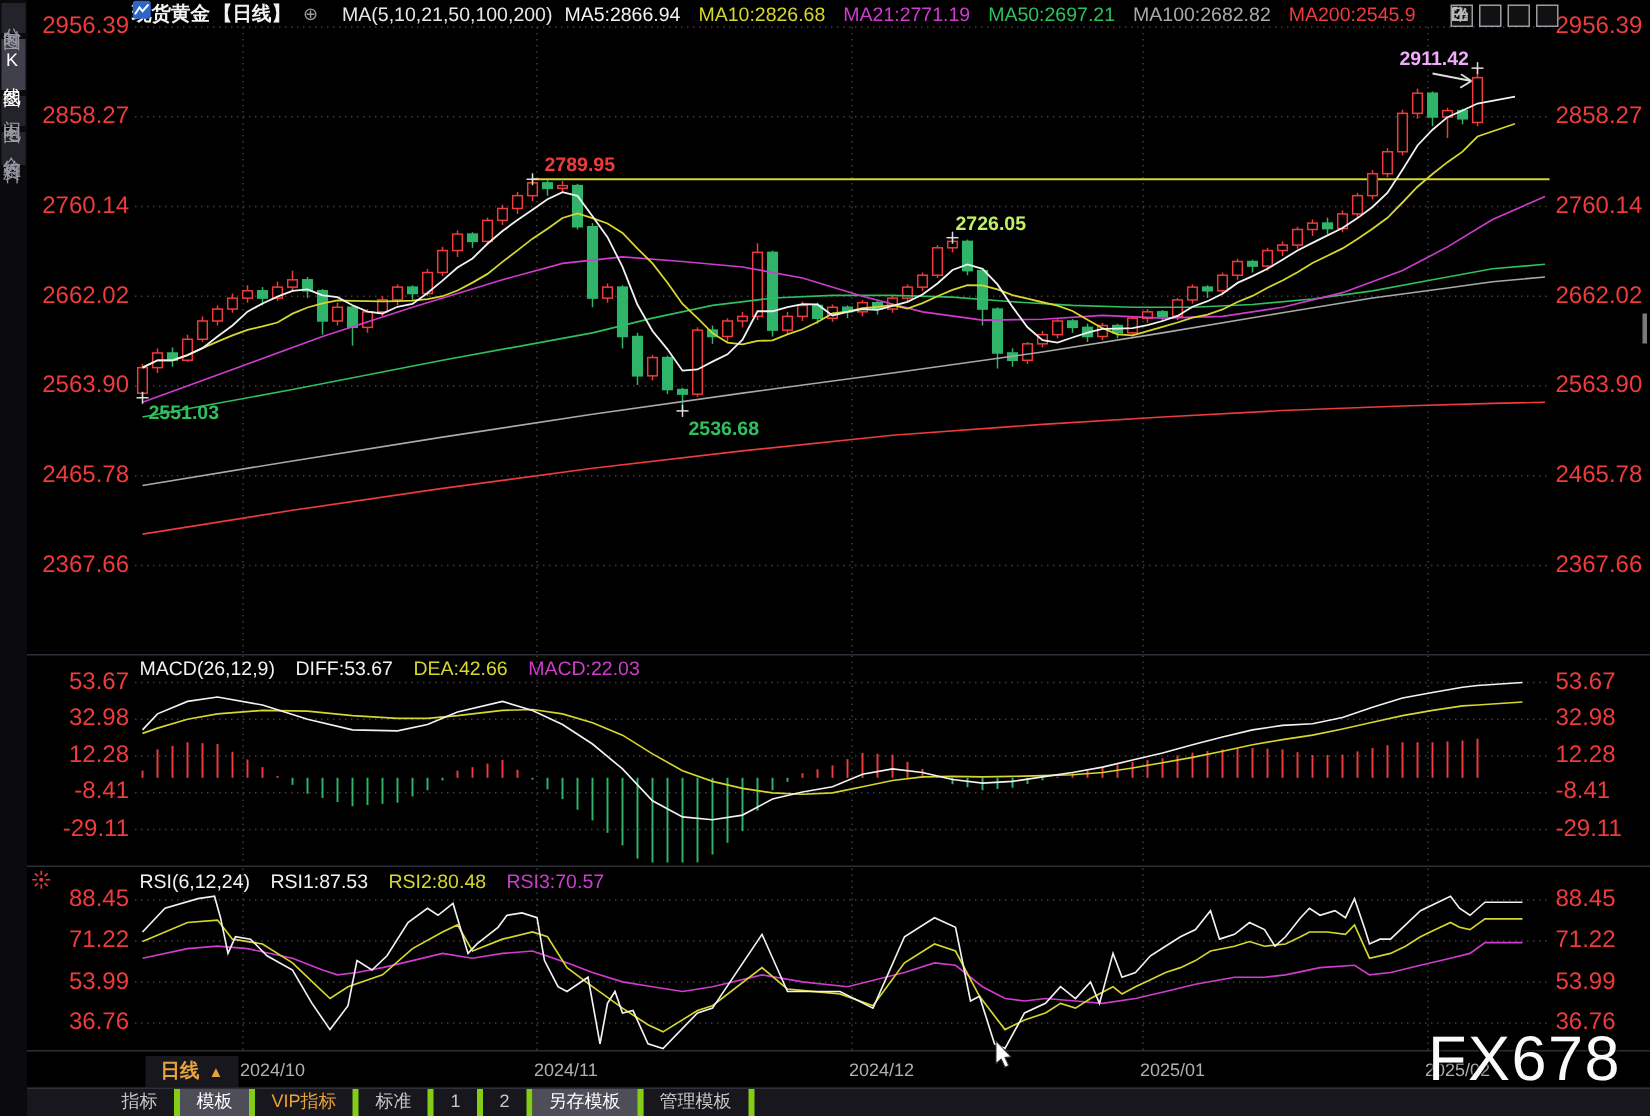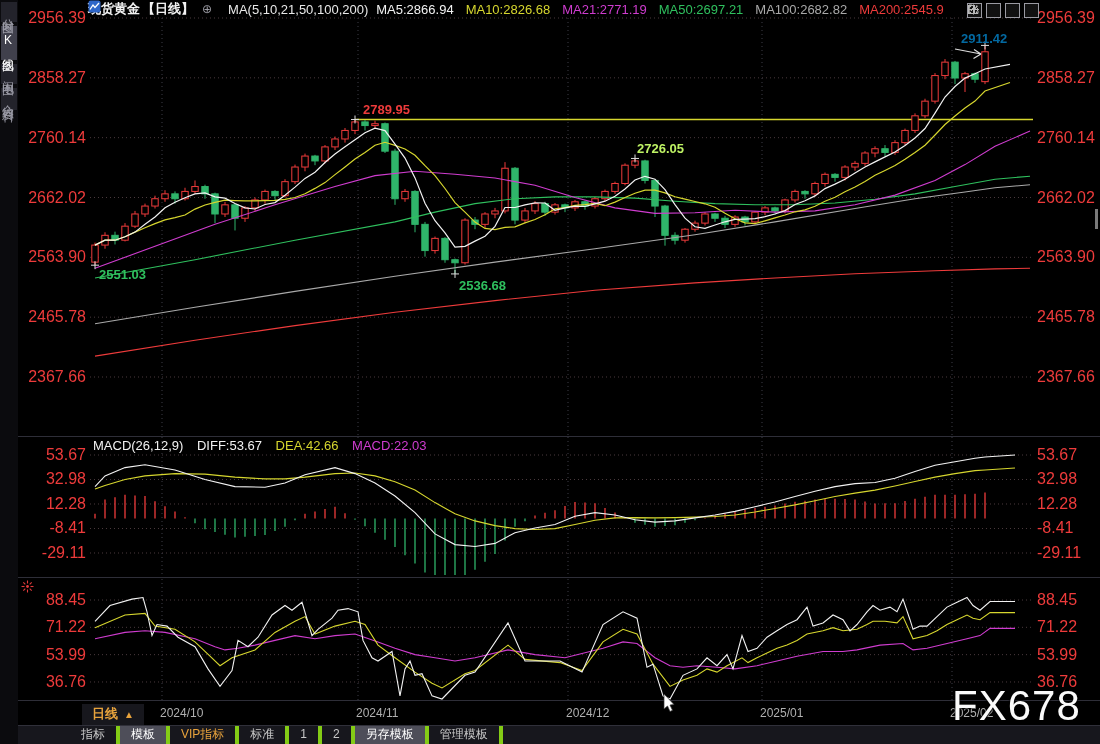--- a/index.html
+++ b/index.html
@@ -28,21 +28,21 @@
   .c-white{color:#f2f2f2;} .c-yellow{color:#d6d62e;} .c-magenta{color:#cf3ccf;}
   
   .annot{position:absolute;font-size:13px;font-weight:600;z-index:3;white-space:nowrap;}
   
   #sidebar{position:absolute;left:0;top:0;width:18px;height:744px;background:#0b0b0e;z-index:7;}
   .side-tab{width:16px;margin:2px 1px 4px 1px;padding:7px 0;background:#23232b;color:#9a9aa5;
             font-size:12px;line-height:14px;text-align:center;writing-mode:vertical-lr;
             text-orientation:upright;letter-spacing:2px;cursor:pointer;margin-left:auto;margin-right:auto;}
   .side-tab.active{background:#40404c;color:#ffffff;}
   
-  #period-btn{position:absolute;left:82px;top:704px;font-size:13px;font-weight:bold;
+  #period-btn{position:absolute;left:97px;top:704px;font-size:13px;font-weight:bold;
               color:#e8a33c;background:#17171d;padding:1px 10px 2px 10px;z-index:4;cursor:pointer;}
   #period-btn .arr{font-size:10px;margin-left:6px;}
   
   #toolbar{position:absolute;left:18px;right:0;bottom:0;height:18px;background:#17171d;
            border-top:1px solid #30303a;display:flex;align-items:stretch;
            padding-left:52px;z-index:8;font-size:12px;}
   .btab{padding:0 11px;line-height:17px;color:#c8c8c8;border-right:4px solid #84cc16;cursor:pointer;}
   .btab.active{background:#4e4e59;color:#fff;}
   .btab.vip{color:#e8a33c;}
   
@@ -420,21 +420,21 @@
       <span class="ylab right" style="top: 593px;">88.45</span>
       <span class="ylab right" style="top: 620.327px;">71.22</span>
       <span class="ylab right" style="top: 647.654px;">53.99</span>
       <span class="ylab right" style="top: 674.98px;">36.76</span>
     </div>
   <div id="annot-layer">
       <span class="annot" style="left: 99px; top: 267.18px; color: rgb(47, 192, 94);">2551.03</span>
       <span class="annot" style="left: 363px; top: 102.492px; color: rgb(238, 59, 59);">2789.95</span>
       <span class="annot" style="left: 459px; top: 277.931px; color: rgb(47, 192, 94);">2536.68</span>
       <span class="annot" style="left: 637px; top: 141.457px; color: #bef264;">2726.05</span>
-      <span class="annot" style="left: 961px; top: 31.4218px; color: #0369a1;">2911.42</span>
+      <span class="annot" style="left: 933px; top: 31.4218px; color: #f0abfc;">2911.42</span>
     </div>
   <div id="xlab-layer">
       <span class="xlab" style="left: 160px;">2024/10</span>
       <span class="xlab" style="left: 356px;">2024/11</span>
       <span class="xlab" style="left: 566px;">2024/12</span>
       <span class="xlab" style="left: 760px;">2025/01</span>
       <span class="xlab" style="left: 950px;">2025/02</span>
     </div>
 
   <div id="header">
@@ -502,20 +502,26 @@
           <line x1="9.5" y1="6.5" x2="12.5" y2="6.5"></line>
         <line x1="2.3" y1="2.3" x2="4.3" y2="4.3"></line>
           <line x1="10.7" y1="2.3" x2="8.7" y2="4.3"></line>
         <line x1="2.3" y1="10.7" x2="4.3" y2="8.7"></line>
           <line x1="10.7" y1="10.7" x2="8.7" y2="8.7"></line>
       </g>
         <circle cx="6.5" cy="6.5" r="1.4" fill="#e33b3b"></circle>
     </svg>
   </div>
 
+  <div class="p-head" style="top:580px;">
+    <span class="c-white">RSI(6,12,24)</span>
+    <span class="c-white">RSI1:87.53</span>
+    <span class="c-yellow">RSI2:80.48</span>
+    <span class="c-magenta">RSI3:70.57</span>
+  </div>
 
   <div id="period-btn">
     <span>日线</span><span class="arr">▲</span>
   </div>
 
   <div id="watermark">FX678</div>
   <div id="sidebar">
       <div class="side-tab">分时图</div>
       <div class="side-tab active">K线图</div>
       <div class="side-tab">闪电图</div>

